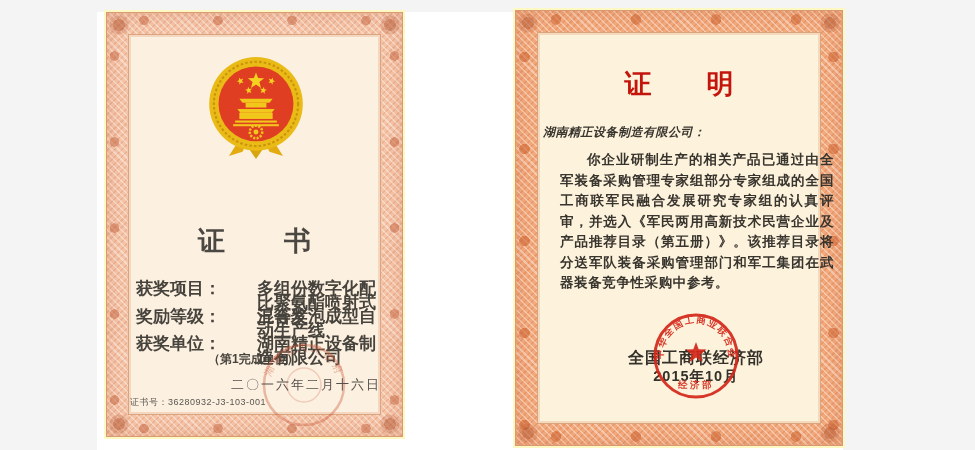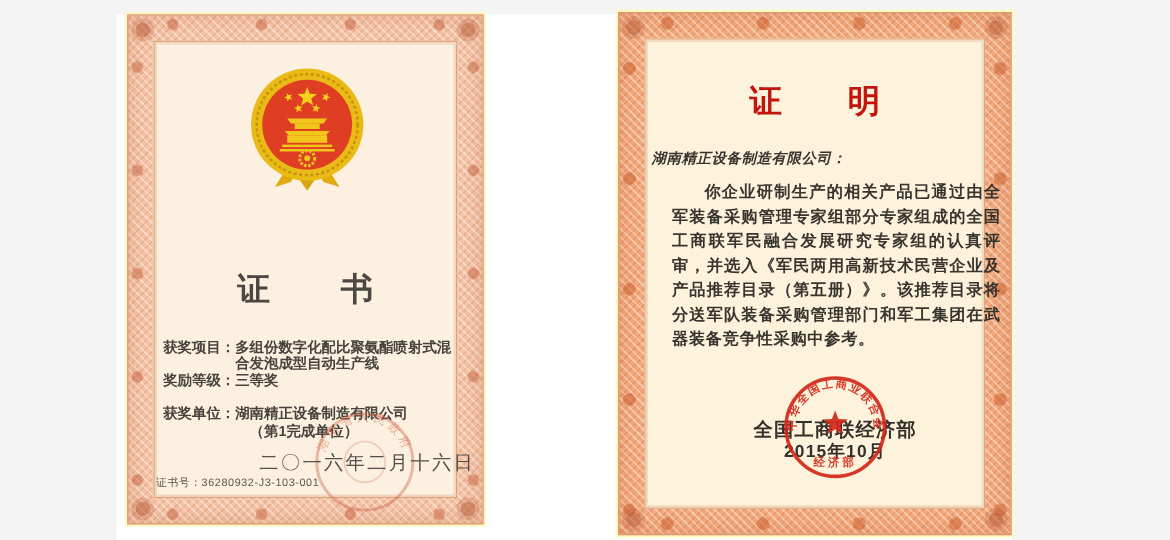--- a/index.html
+++ b/index.html
@@ -55,26 +55,26 @@
   
   .emblem { position:absolute; left:100px; top:45px; width:104px; height:104px; }
   .l-title { position:absolute; left:0; top:160px; width:100%; text-align:center;
     font-size:17px; font-weight:bold; color:#4b4742; letter-spacing:4px; padding-left:4px; }
   .l-sub { position:absolute; left:0; top:181px; width:100%; text-align:center;
     font-size:27px; font-weight:bold; color:#4b4742; letter-spacing:16px; padding-left:16px;margin-top:32px; }
   .l-cite { position:absolute; left:38px; top:226px; width:228px;
     font-family:"Liberation Serif","DejaVu Serif",serif;
     font-size:12.5px; line-height:19px; color:#56504a; letter-spacing:1.5px; text-indent:2em; }
   .l-field { position:absolute; left:32px; width:248px; display:flex;
-    font-size:12px; font-weight:bold; color:#46423c; line-height:14px; }
+    font-size:17px; font-weight:bold; color:#46423c; line-height:14px;gap:36px; }
   .l-field .lbl { flex:0 0 auto; white-space:nowrap; }
   .l-note { position:absolute; left:104px; font-size:12px; font-weight:bold; color:#46423c; }
   .l-date { position:absolute; left:110px; top:366px; width:184px; text-align:center;
     font-family:"Liberation Serif","DejaVu Serif",serif;
-    font-size:16px; color:#55504b; letter-spacing:2px; z-index:2; }
+    font-size:13px; color:#55504b; letter-spacing:2px; z-index:2; }
   .l-certno { position:absolute; left:26px; top:386px; font-size:9px; color:#5a564f; letter-spacing:.5px; }
   .seal-faint { position:absolute; left:153px; top:328px; width:94px; height:94px; z-index:1; }
 
   
   .r-title { position:absolute; left:0; top:58px; width:100%; text-align:center;
     font-size:27px; font-weight:bold; color:#c3150c; letter-spacing:14px; padding-left:14px; }
   .r-addr { position:absolute; left:30px; top:116px; width:274px;
     font-size:12px; font-weight:bold; color:#38342e; letter-spacing:.5px;font-style:italic; }
   .r-body { position:absolute; left:30px; top:142px; width:274px;
     font-size:13.5px; font-weight:600; color:#38342e; line-height:20.5px;

